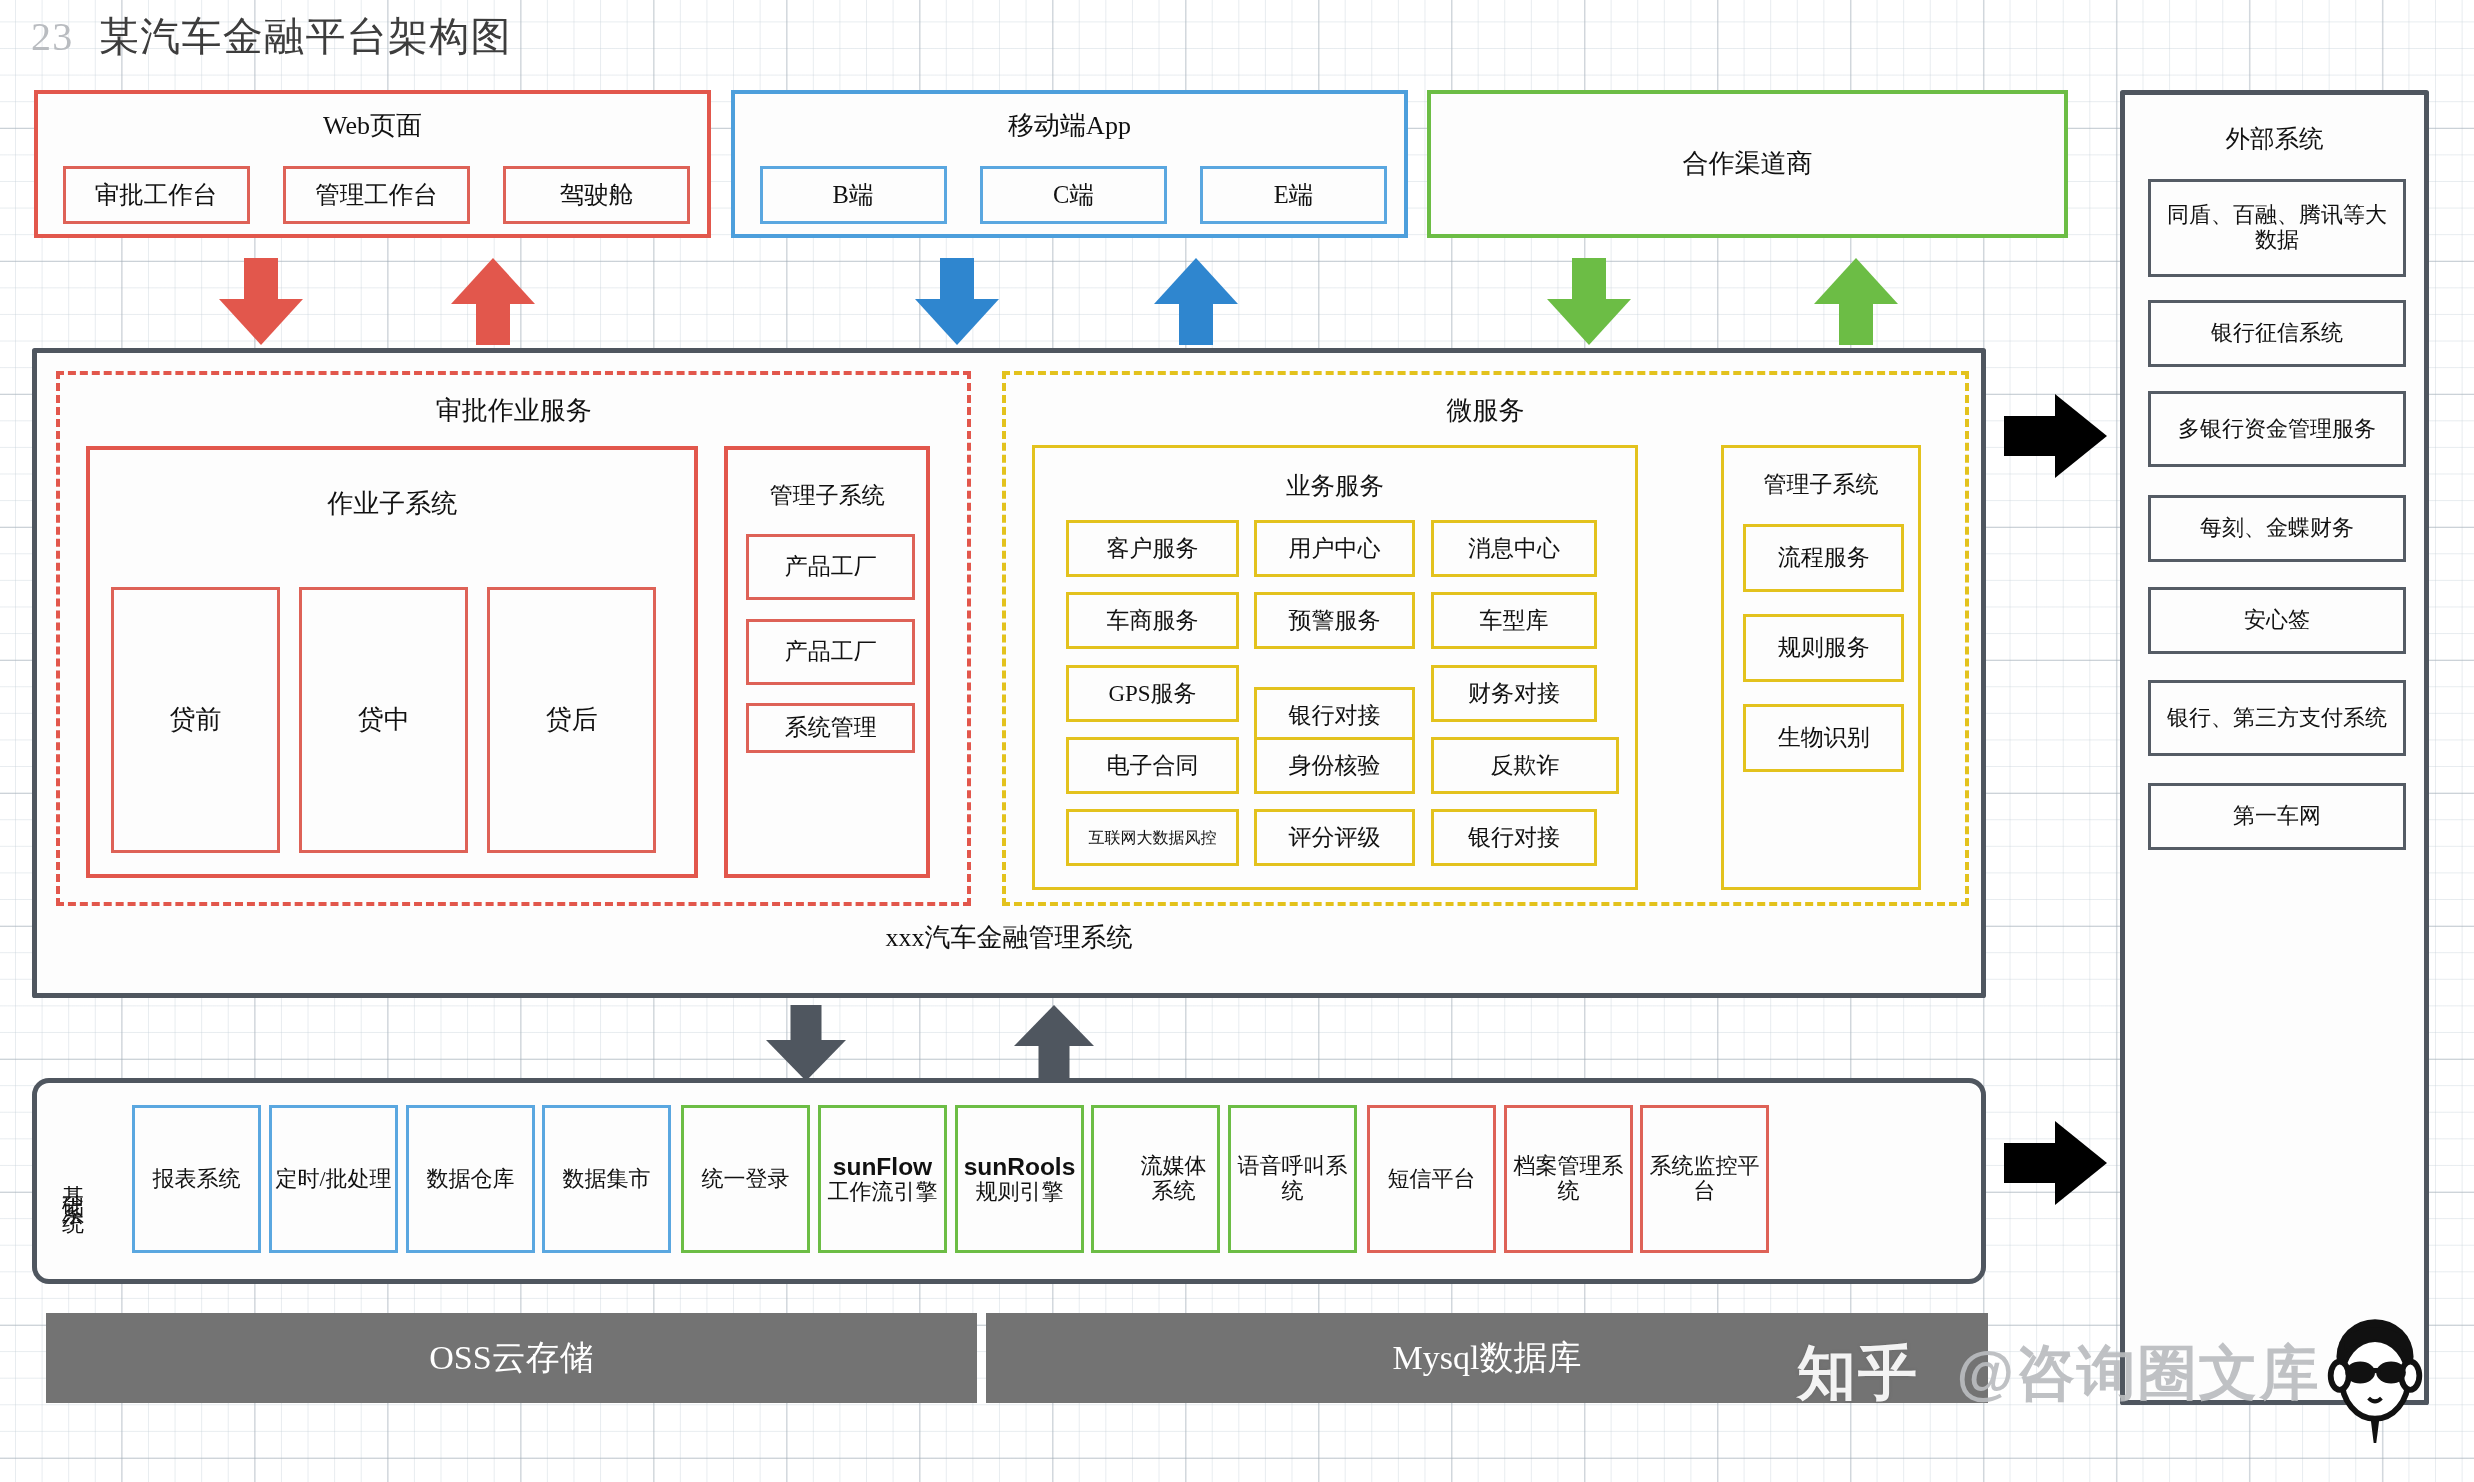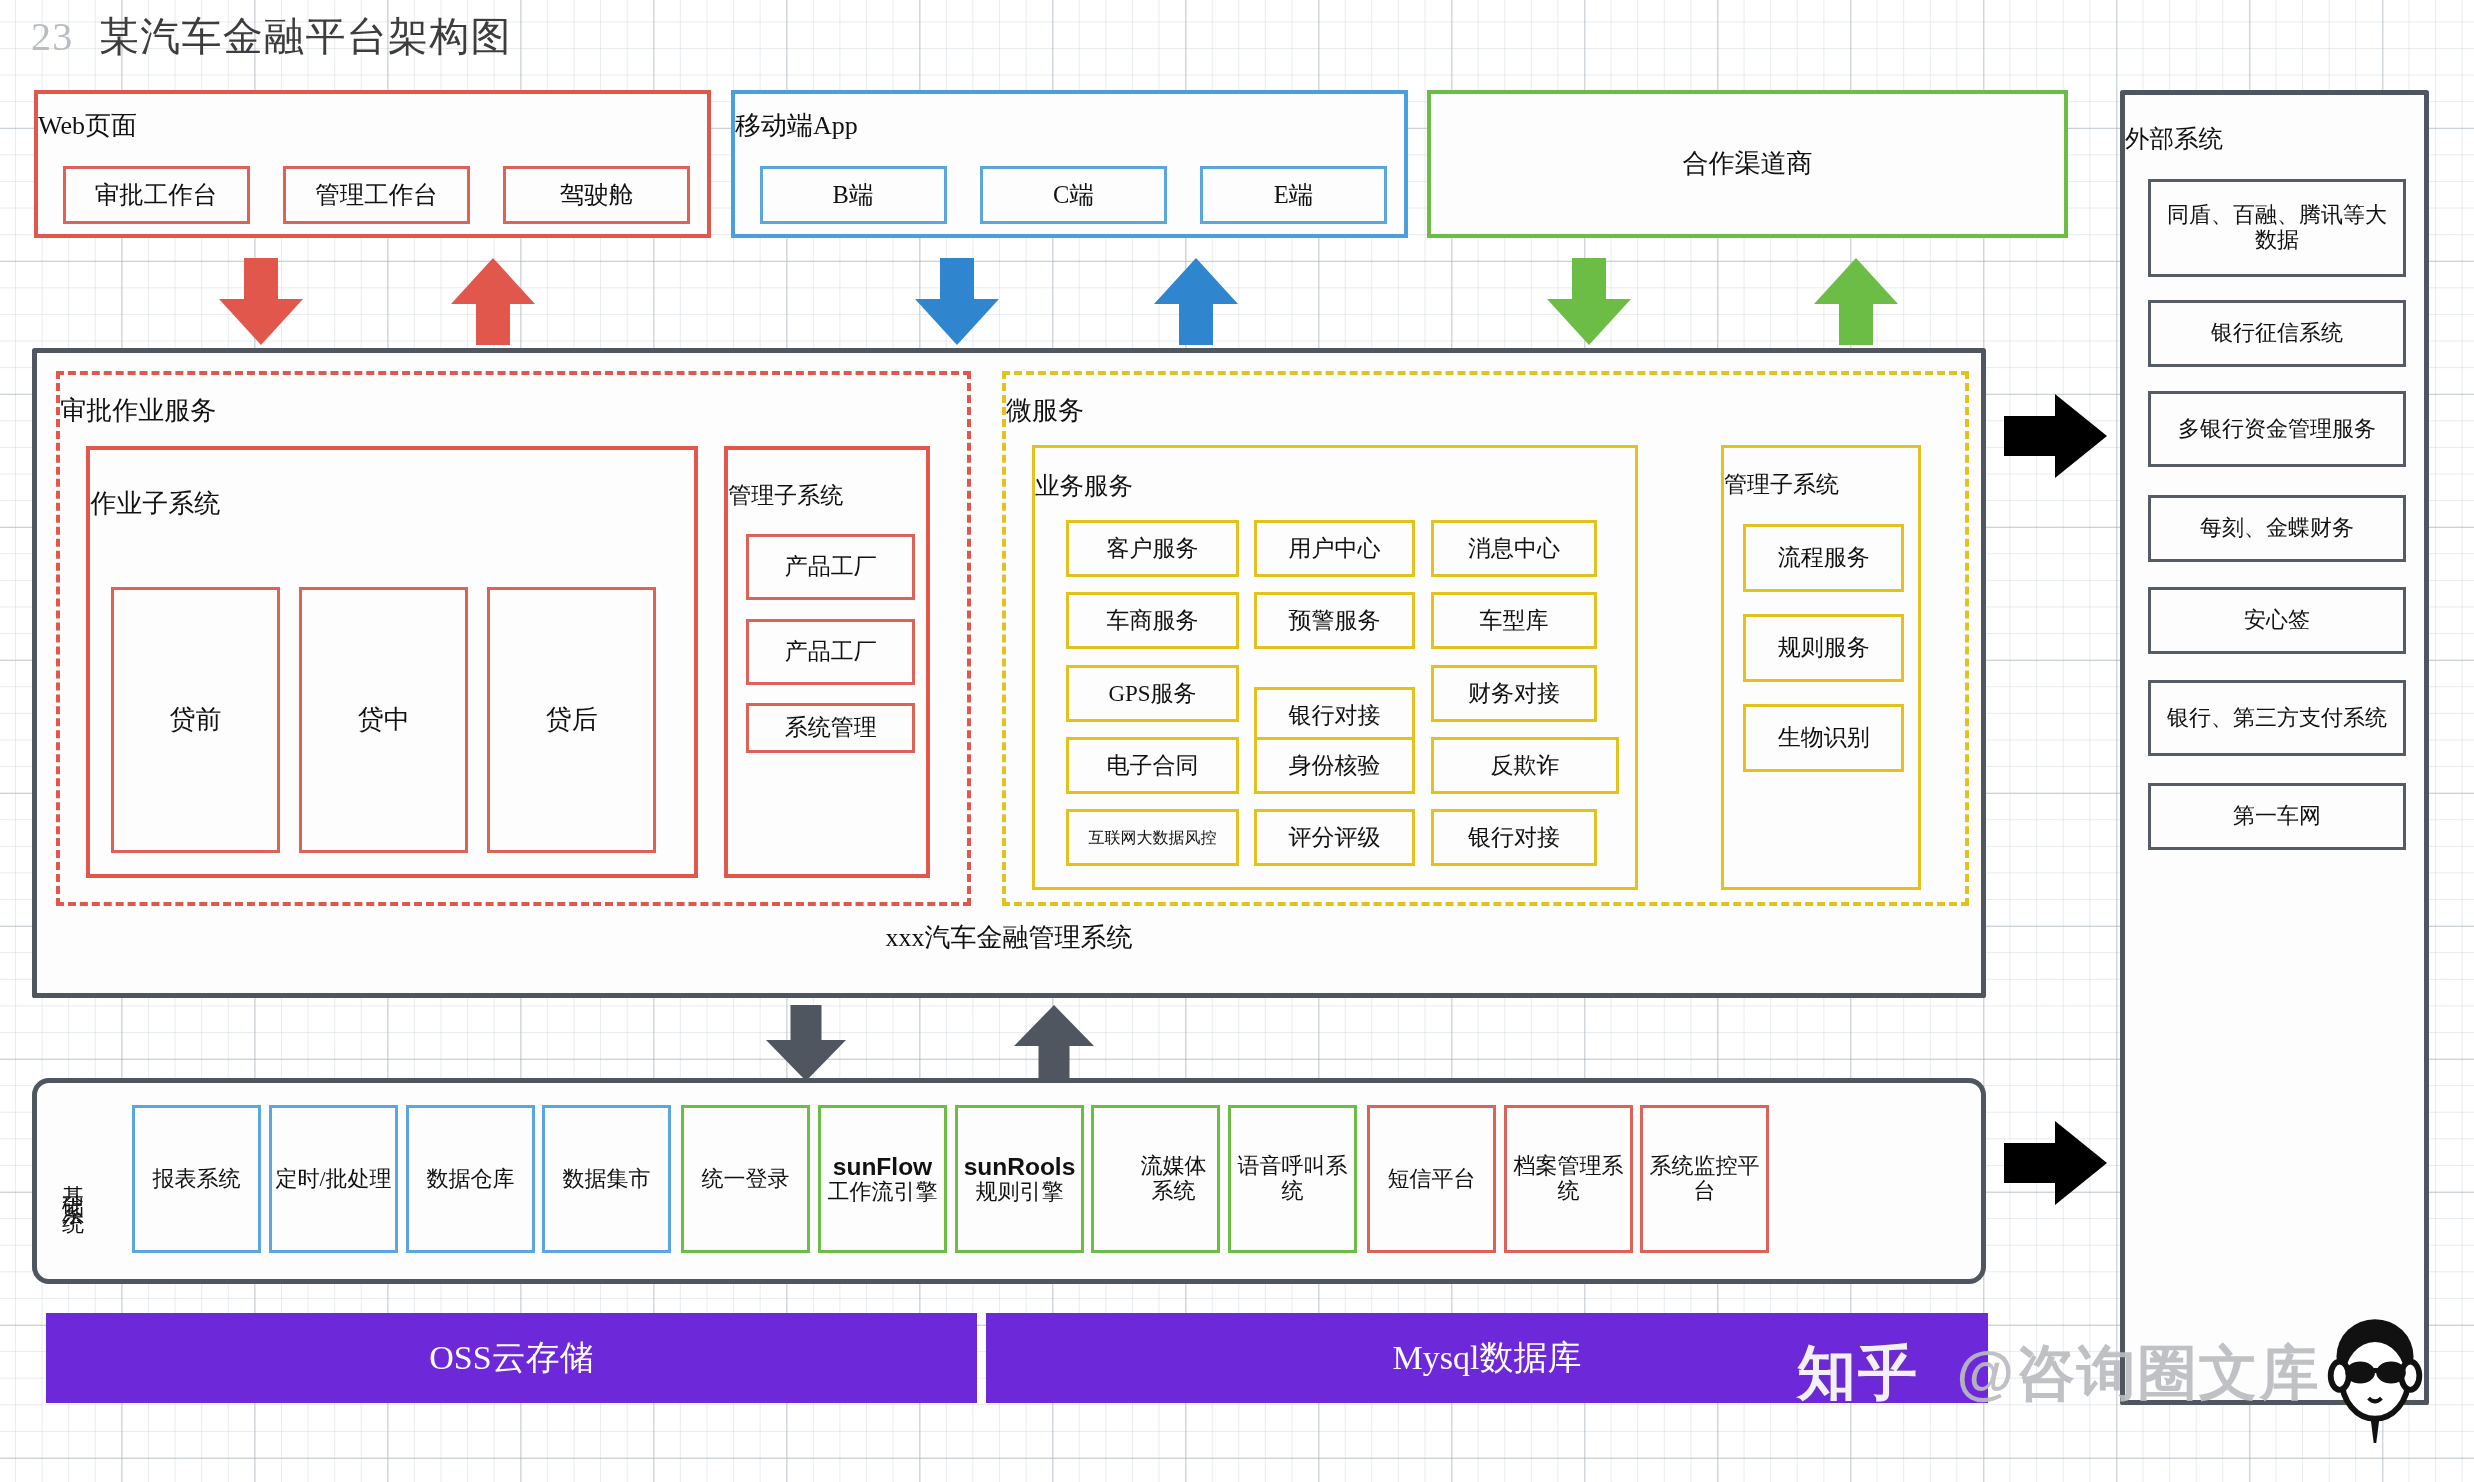--- a/index.html
+++ b/index.html
@@ -36,21 +36,21 @@
   #title .num{color:#b9bcc0;}
 
   
   .bx{
     display:flex;align-items:center;justify-content:center;
     text-align:center;background:#fdfdfd;
     font-family:"Liberation Serif","DejaVu Serif",serif;
     color:#111;line-height:1.12;
   }
   .grpttl{
-    position:absolute;left:0;width:100%;
+    position:absolute;left:0;width:100%;text-align:center;
     font-family:"Liberation Serif","DejaVu Serif",serif;
     color:#111;
   }
 
   
   .red{border:4.5px solid #e2574c;}
   .redthin{border:3.2px solid #de6257;}
   .blue{border:4.5px solid #4d9fdc;}
   .bluethin{border:3.2px solid #5aa7e0;}
   .green{border:4.5px solid #6cbd45;}
@@ -58,21 +58,21 @@
   .gold{border:3.9px solid #e3c21d;}
   .goldthin{border:3.2px solid #e3c21d;}
   .darkthin{border:3.2px solid #555c65;}
   .dashred{border:4.5px dashed #e2574c;}
   .dashgold{border:4.5px dashed #e3c21d;}
   .shell{border:5.8px solid #4f565f;border-radius:2.6px;background:#fdfdfd;}
   .shell-round{border:5.8px solid #4f565f;border-radius:17px;background:#fdfdfd;}
 
   
   .storebar{
-    background:#6d28d9;color:#ffffff;display:flex;align-items:center;justify-content:center;
+    background:#737373;color:#ffffff;display:flex;align-items:center;justify-content:center;
     font-size:34px;font-family:"Liberation Serif","DejaVu Serif",serif;
   }
 
   
   .vlabel{
     writing-mode:vertical-rl;text-orientation:upright;
     font-family:"Liberation Serif","DejaVu Serif",serif;
     font-size:22px;letter-spacing:9px;color:#111;
     display:flex;align-items:center;justify-content:center;
   }

